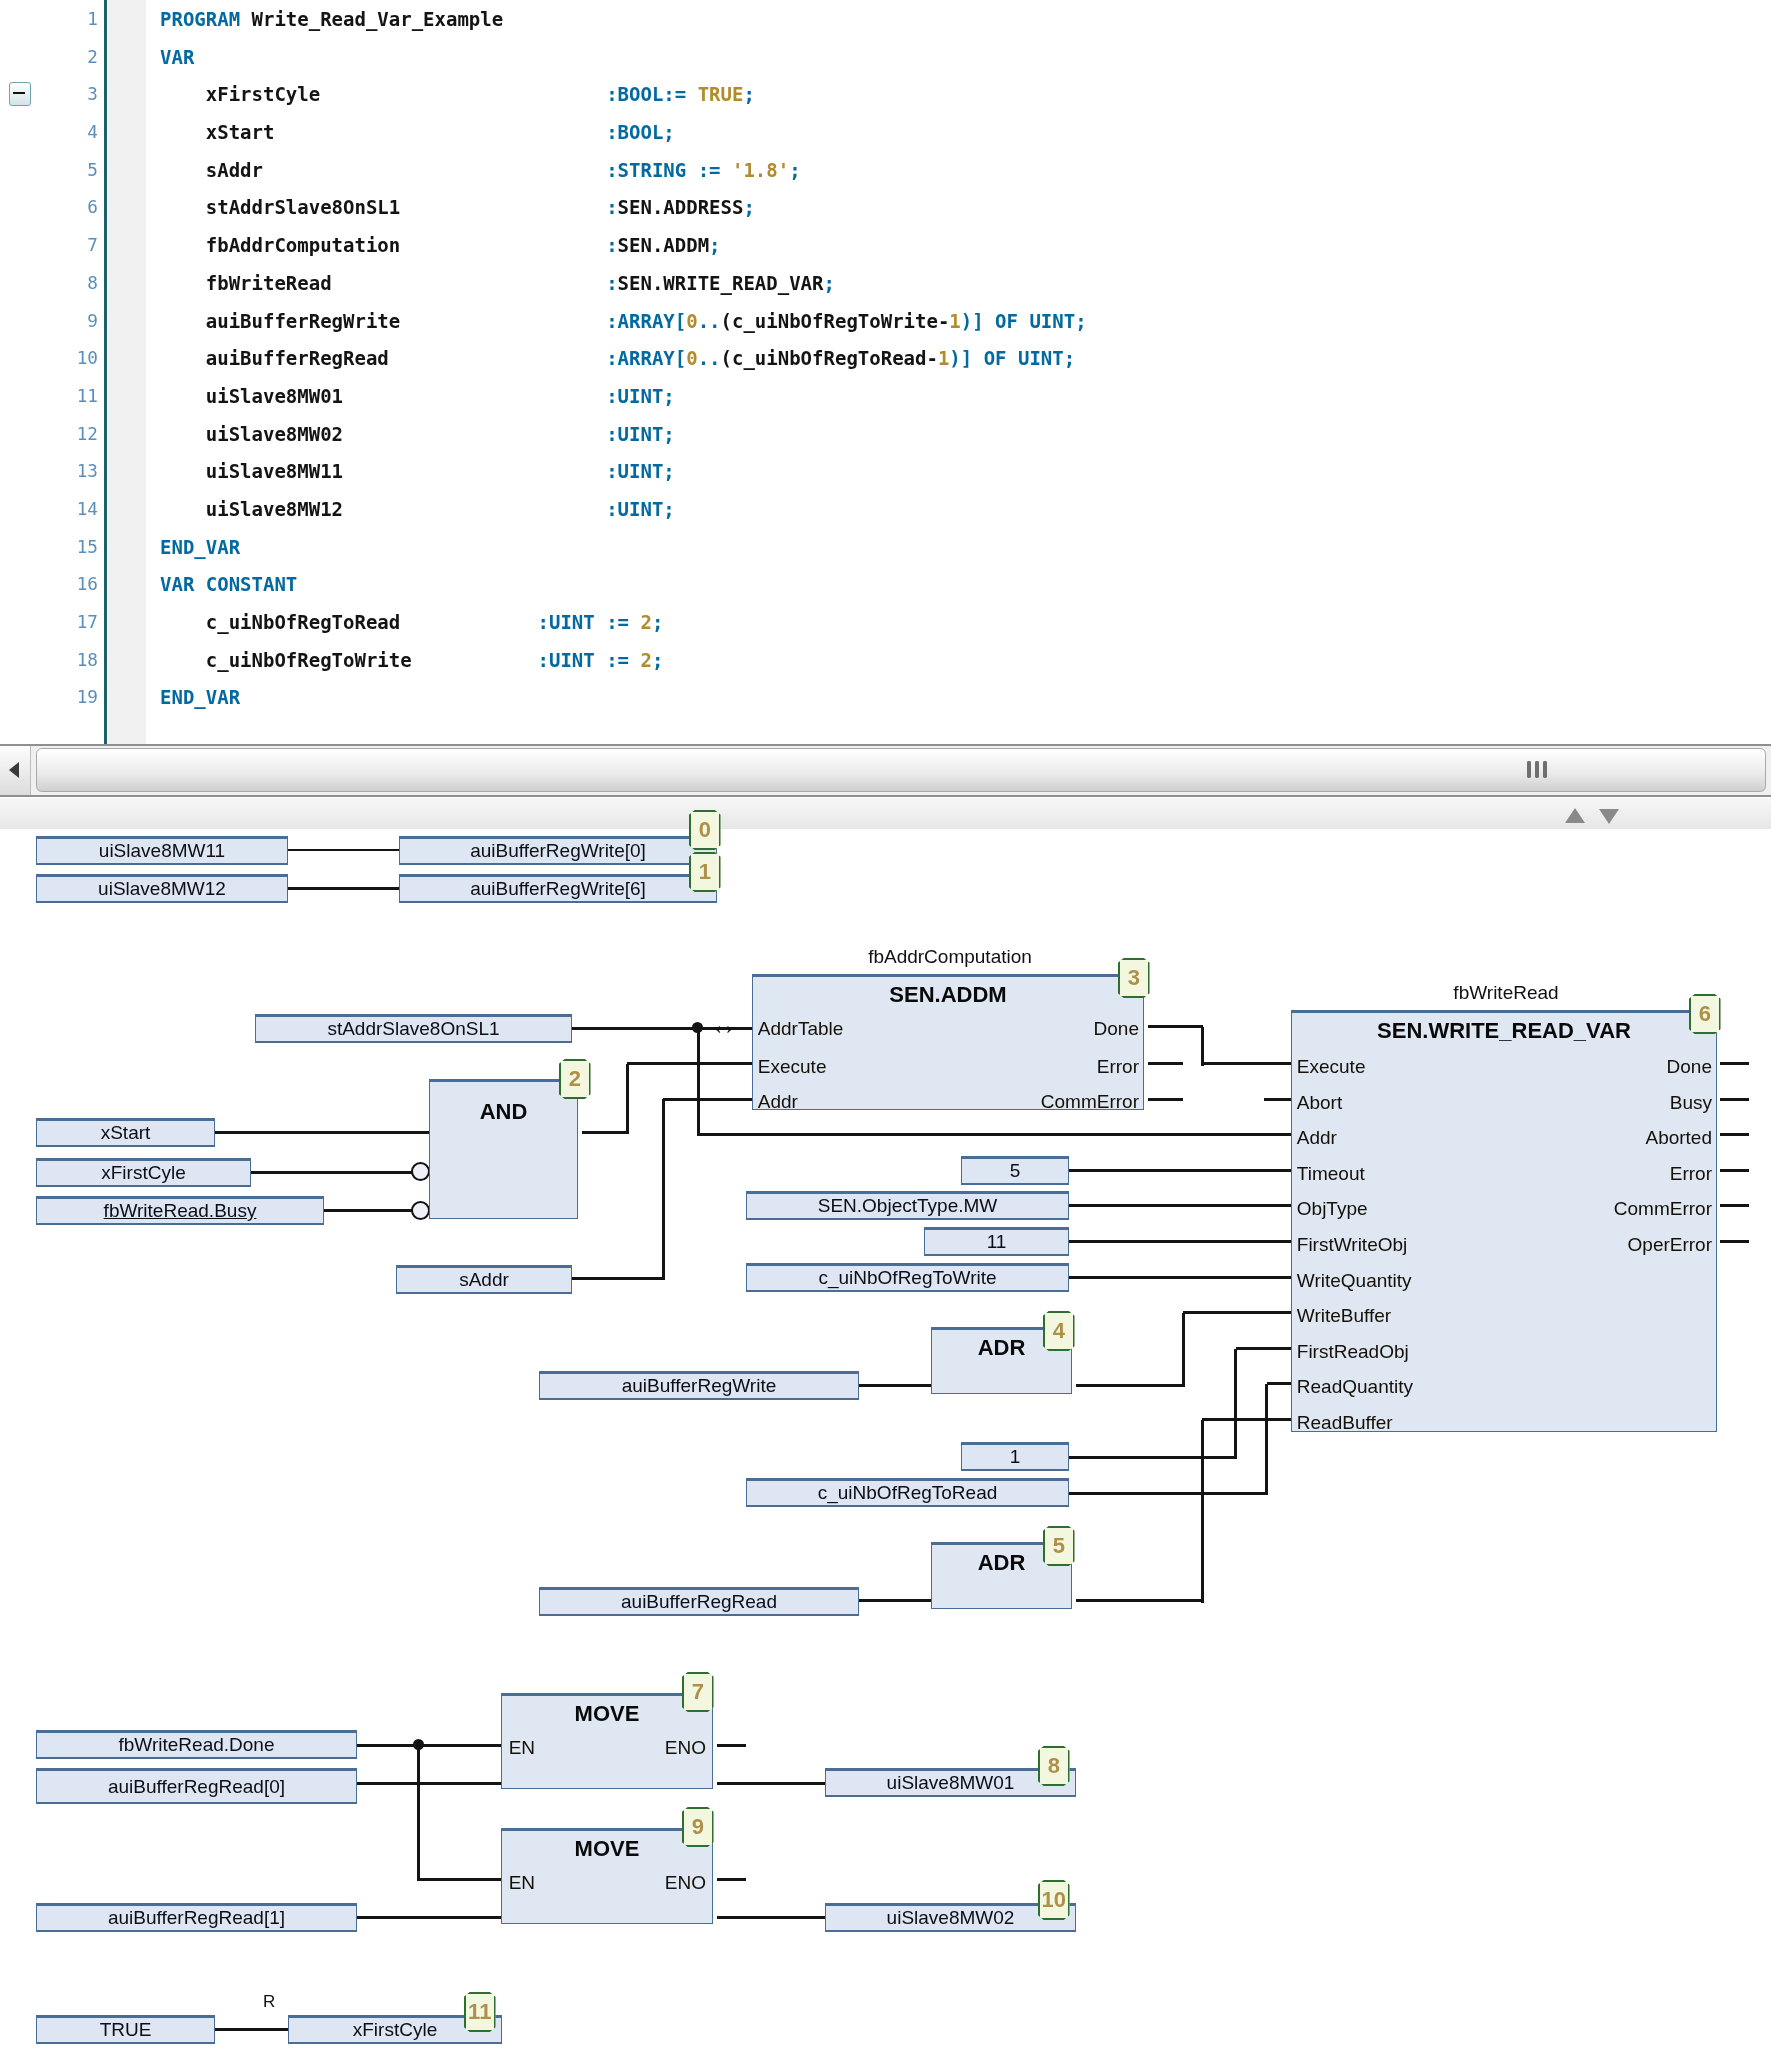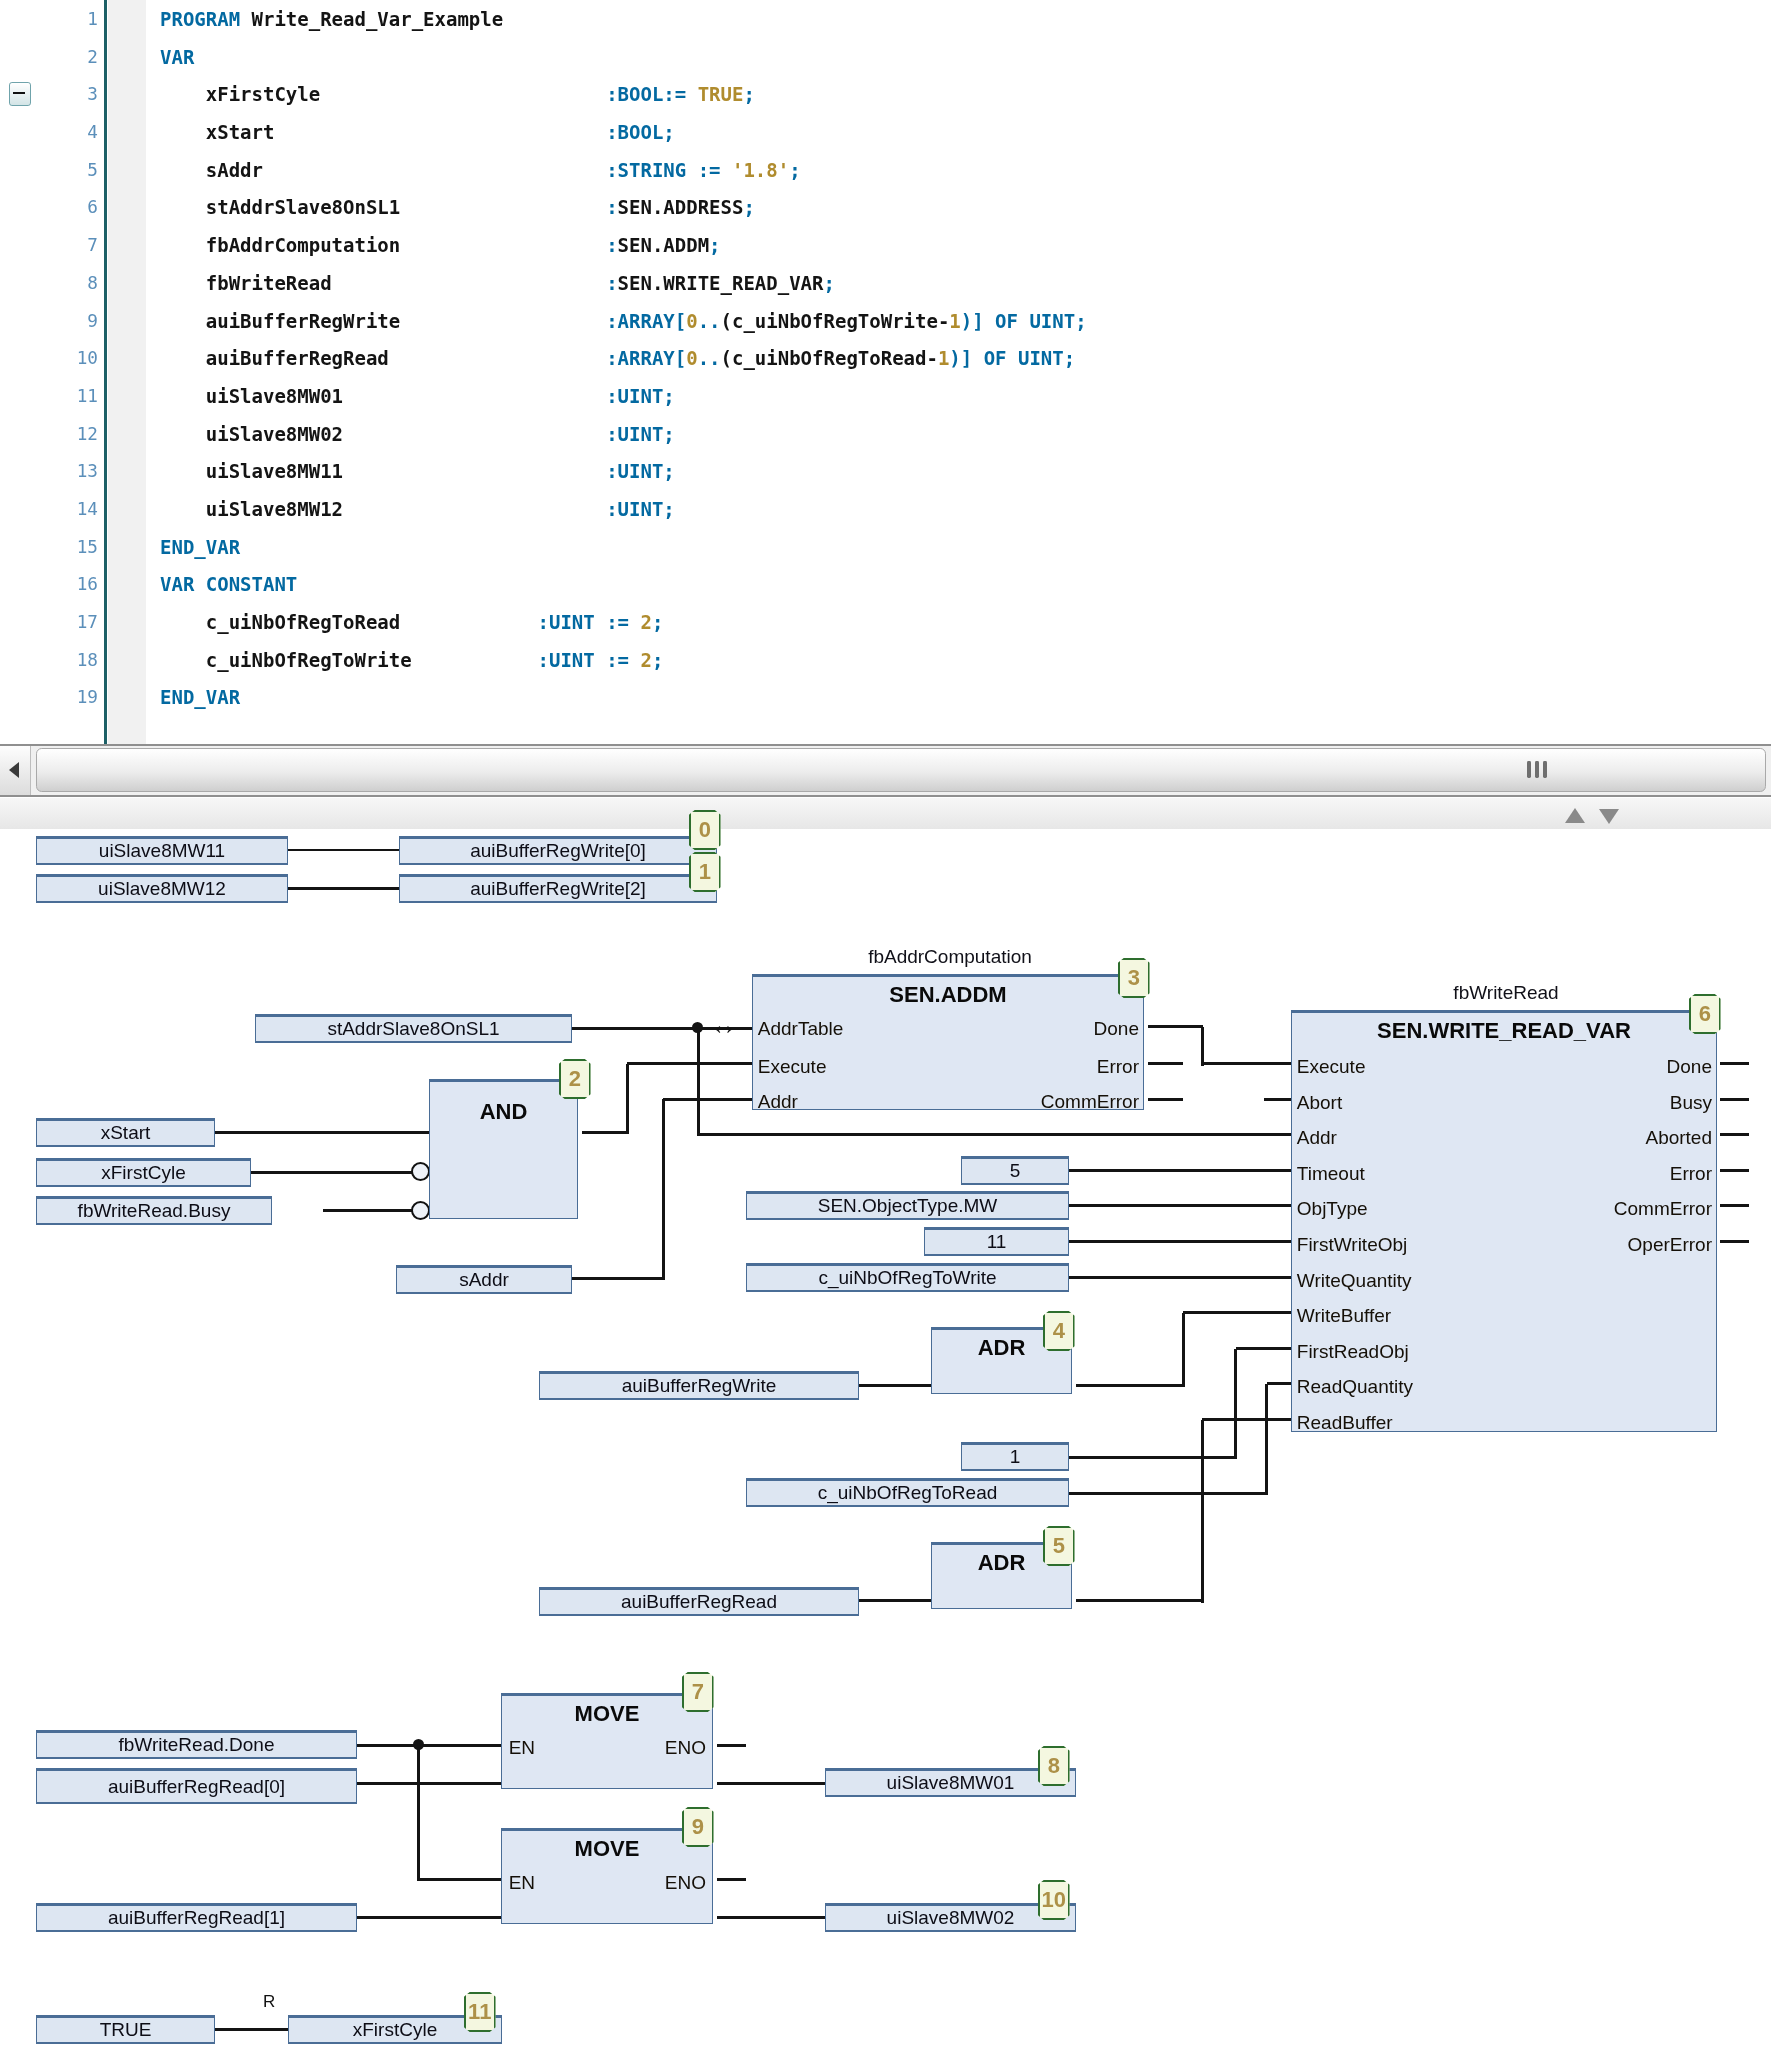--- a/index.html
+++ b/index.html
@@ -212,25 +212,25 @@
       <div class="wh" style="left: 717px; top: 1087px; width: 109px;"></div>
       <div class="wh" style="left: 717px; top: 1049px; width: 29px;"></div>
       <div class="wh" style="left: 215px; top: 1199px; width: 74px;"></div>
       <div class="dot" style="left: 692px; top: 193px;"></div>
       <div class="dot" style="left: 413px; top: 910px;"></div>
       <div class="neg" style="left: 411px; top: 333px;"></div>
       <div class="neg" style="left: 411px; top: 372px;"></div>
       <div class="op" style="left: 36px; top: 6.7px; width: 252px; height: 29px;">uiSlave8MW11</div>
       <div class="op" style="left: 36px; top: 45px; width: 252px; height: 29px;">uiSlave8MW12</div>
       <div class="op" style="left: 399px; top: 6.7px; width: 318px; height: 29px;">auiBufferRegWrite[0]</div>
-      <div class="op" style="left: 399px; top: 45px; width: 318px; height: 29px;">auiBufferRegWrite[2]</div>
+      <div class="op" style="left: 399px; top: 45px; width: 318px; height: 29px;">auiBufferRegWrite[6]</div>
       <div class="op" style="left: 255px; top: 185px; width: 317px; height: 29px;">stAddrSlave8OnSL1</div>
       <div class="op" style="left: 36px; top: 289px; width: 179px; height: 29px;">xStart</div>
       <div class="op" style="left: 36px; top: 329px; width: 215px; height: 29px;">xFirstCyle</div>
-      <div class="op" style="left: 36px; top: 367px; width: 236px; height: 29px;">fbWriteRead.Busy</div>
+      <div class="op" style="left: 36px; top: 367px; width: 288px; height: 29px; text-decoration: underline;">fbWriteRead.Busy</div>
       <div class="op" style="left: 396px; top: 436px; width: 176px; height: 29px;">sAddr</div>
       <div class="op" style="left: 961px; top: 327px; width: 108px; height: 29px;">5</div>
       <div class="op" style="left: 746px; top: 362px; width: 323px; height: 29px;">SEN.ObjectType.MW</div>
       <div class="op" style="left: 924px; top: 398px; width: 145px; height: 29px;">11</div>
       <div class="op" style="left: 746px; top: 434px; width: 323px; height: 29px;">c_uiNbOfRegToWrite</div>
       <div class="op" style="left: 539px; top: 542px; width: 320px; height: 29px;">auiBufferRegWrite</div>
       <div class="op" style="left: 961px; top: 613px; width: 108px; height: 29px;">1</div>
       <div class="op" style="left: 746px; top: 649px; width: 323px; height: 29px;">c_uiNbOfRegToRead</div>
       <div class="op" style="left: 539px; top: 758px; width: 320px; height: 29px;">auiBufferRegRead</div>
       <div class="op" style="left: 36px; top: 901px; width: 321px; height: 29px;">fbWriteRead.Done</div>

